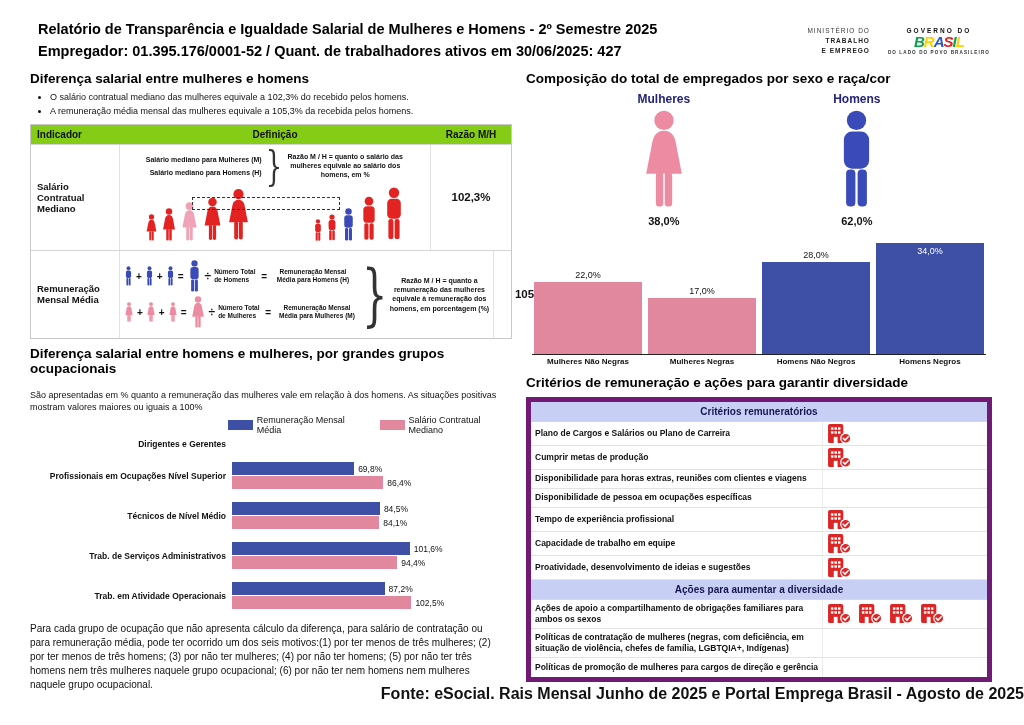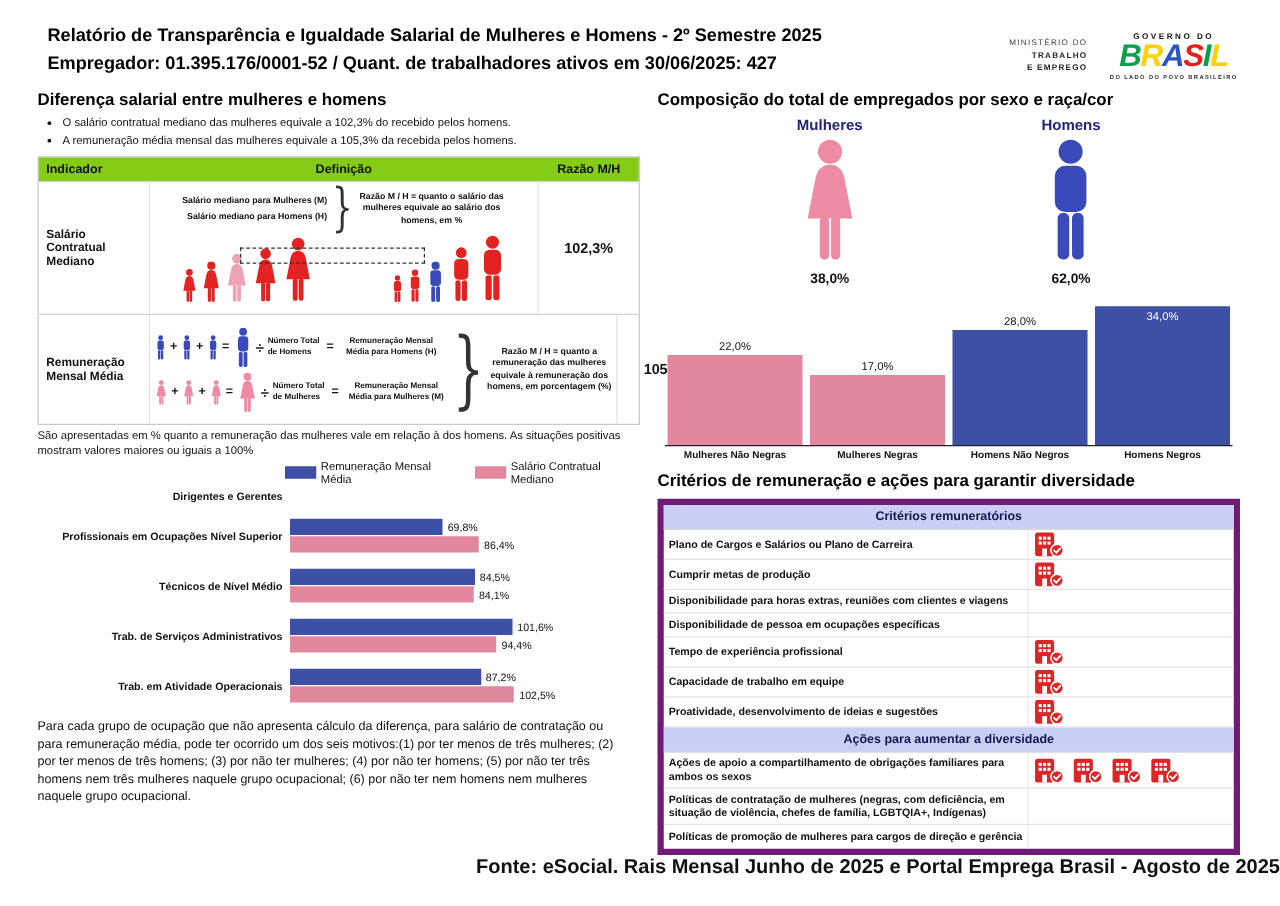--- a/index.html
+++ b/index.html
@@ -9,21 +9,21 @@
 
   
   .hdr { display:flex; justify-content:space-between; align-items:flex-start; }
   .hdr-titles { padding-left:8px; }
   .title-line { font-size:14.5px; font-weight:bold; line-height:1.55; color:#000; }
   .hdr-logos { display:flex; align-items:center; gap:18px; padding-top:8px; padding-right:4px; }
   .mte-logo { text-align:right; font-size:6.5px; letter-spacing:1px; color:#3a3a3a; line-height:1.5; }
   .mte-logo .b { font-weight:bold; color:#222; }
   .br-logo { text-align:center; }
   .br-top { font-size:6.5px; font-weight:bold; letter-spacing:2px; color:#111; }
-  .br-name { font-size:25px; font-weight:bold; font-style:italic; letter-spacing:-1px; line-height:1; }
+  .br-name { font-size:15px; font-weight:bold; font-style:italic; letter-spacing:-1px; line-height:1; }
   .br-bottom { font-size:4.6px; font-weight:bold; letter-spacing:1.1px; color:#333; margin-top:1px; }
 
   
   .cols { display:grid; grid-template-columns: 482px 466px; column-gap:14px; margin-top:8px; }
   .sec-title { font-size:13.5px; font-weight:bold; color:#000; }
 
   
   .bullets { margin:6px 0 8px 10px; }
   .bullets li { font-size:9px; margin:4px 0; list-style:disc; margin-left:10px; }
 
@@ -53,21 +53,21 @@
   .fop { font-size:10px; font-weight:bold; }
   .fop.div { font-size:12px; }
   .f-lbl { font-size:6.5px; font-weight:bold; line-height:1.25; width:44px; }
   .f-lbl2 { font-size:6.5px; font-weight:bold; line-height:1.25; width:86px; text-align:center; }
   .eq { font-size:10px; font-weight:bold; }
   .def2-wrap { display:flex; align-items:center; }
   .def2-note { font-size:7px; font-weight:bold; text-align:center; width:100px; line-height:1.35; }
 
   
   .sec2-title { margin-top:7px; }
-  .sec2-sub { font-size:9px; line-height:1.3; margin-top:3px; width:100%; }
+  .sec2-sub { font-size:9px; line-height:1.3; margin-top:14px; width:100%; }
   .legend { display:flex; gap:14px; margin:2px 0 2px 198px; }
   .leg-item { display:flex; align-items:center; gap:4px; font-size:9px; }
   .leg-sw { width:26px; height:10px; display:inline-block; }
 
   .hchart { margin-top:4px; }
   .h-row { display:grid; grid-template-columns:196px 1fr; column-gap:6px; align-items:center; margin-bottom:13px; }
   .h-cat { font-size:8.5px; font-weight:bold; text-align:right; }
   .h-bars { display:flex; flex-direction:column; gap:1px; }
   .h-bar-line { display:flex; align-items:center; }
   .h-bar { height:13px; }
@@ -266,20 +266,21 @@
                 <span class="f-lbl2">Remuneração Mensal Média para Mulheres (M)</span>
               </div>
             </div>
             <span class="brace big">}</span>
             <div class="def2-note">Razão M / H = quanto a remuneração das mulheres equivale à remuneração dos homens, em porcentagem (%)</div>
           </div>
           <div class="ind-ratio">105,3%</div>
         </div>
       </div>
 
+      <div class="sec-title sec2-title">Diferença salarial entre homens e mulheres, por grandes grupos ocupacionais</div>
       <div class="sec2-sub">São apresentadas em % quanto a remuneração das mulheres vale em relação à dos homens. As situações positivas mostram valores maiores ou iguais a 100%</div>
       <div class="legend" id="occ-legend">
           <span class="leg-item">
             <span class="leg-sw" style="background: rgb(61, 80, 165);"></span>
             <span>Remuneração Mensal Média</span>
           </span>
           <span class="leg-item">
             <span class="leg-sw" style="background: rgb(226, 136, 158);"></span>
             <span>Salário Contratual Mediano</span>
           </span>

